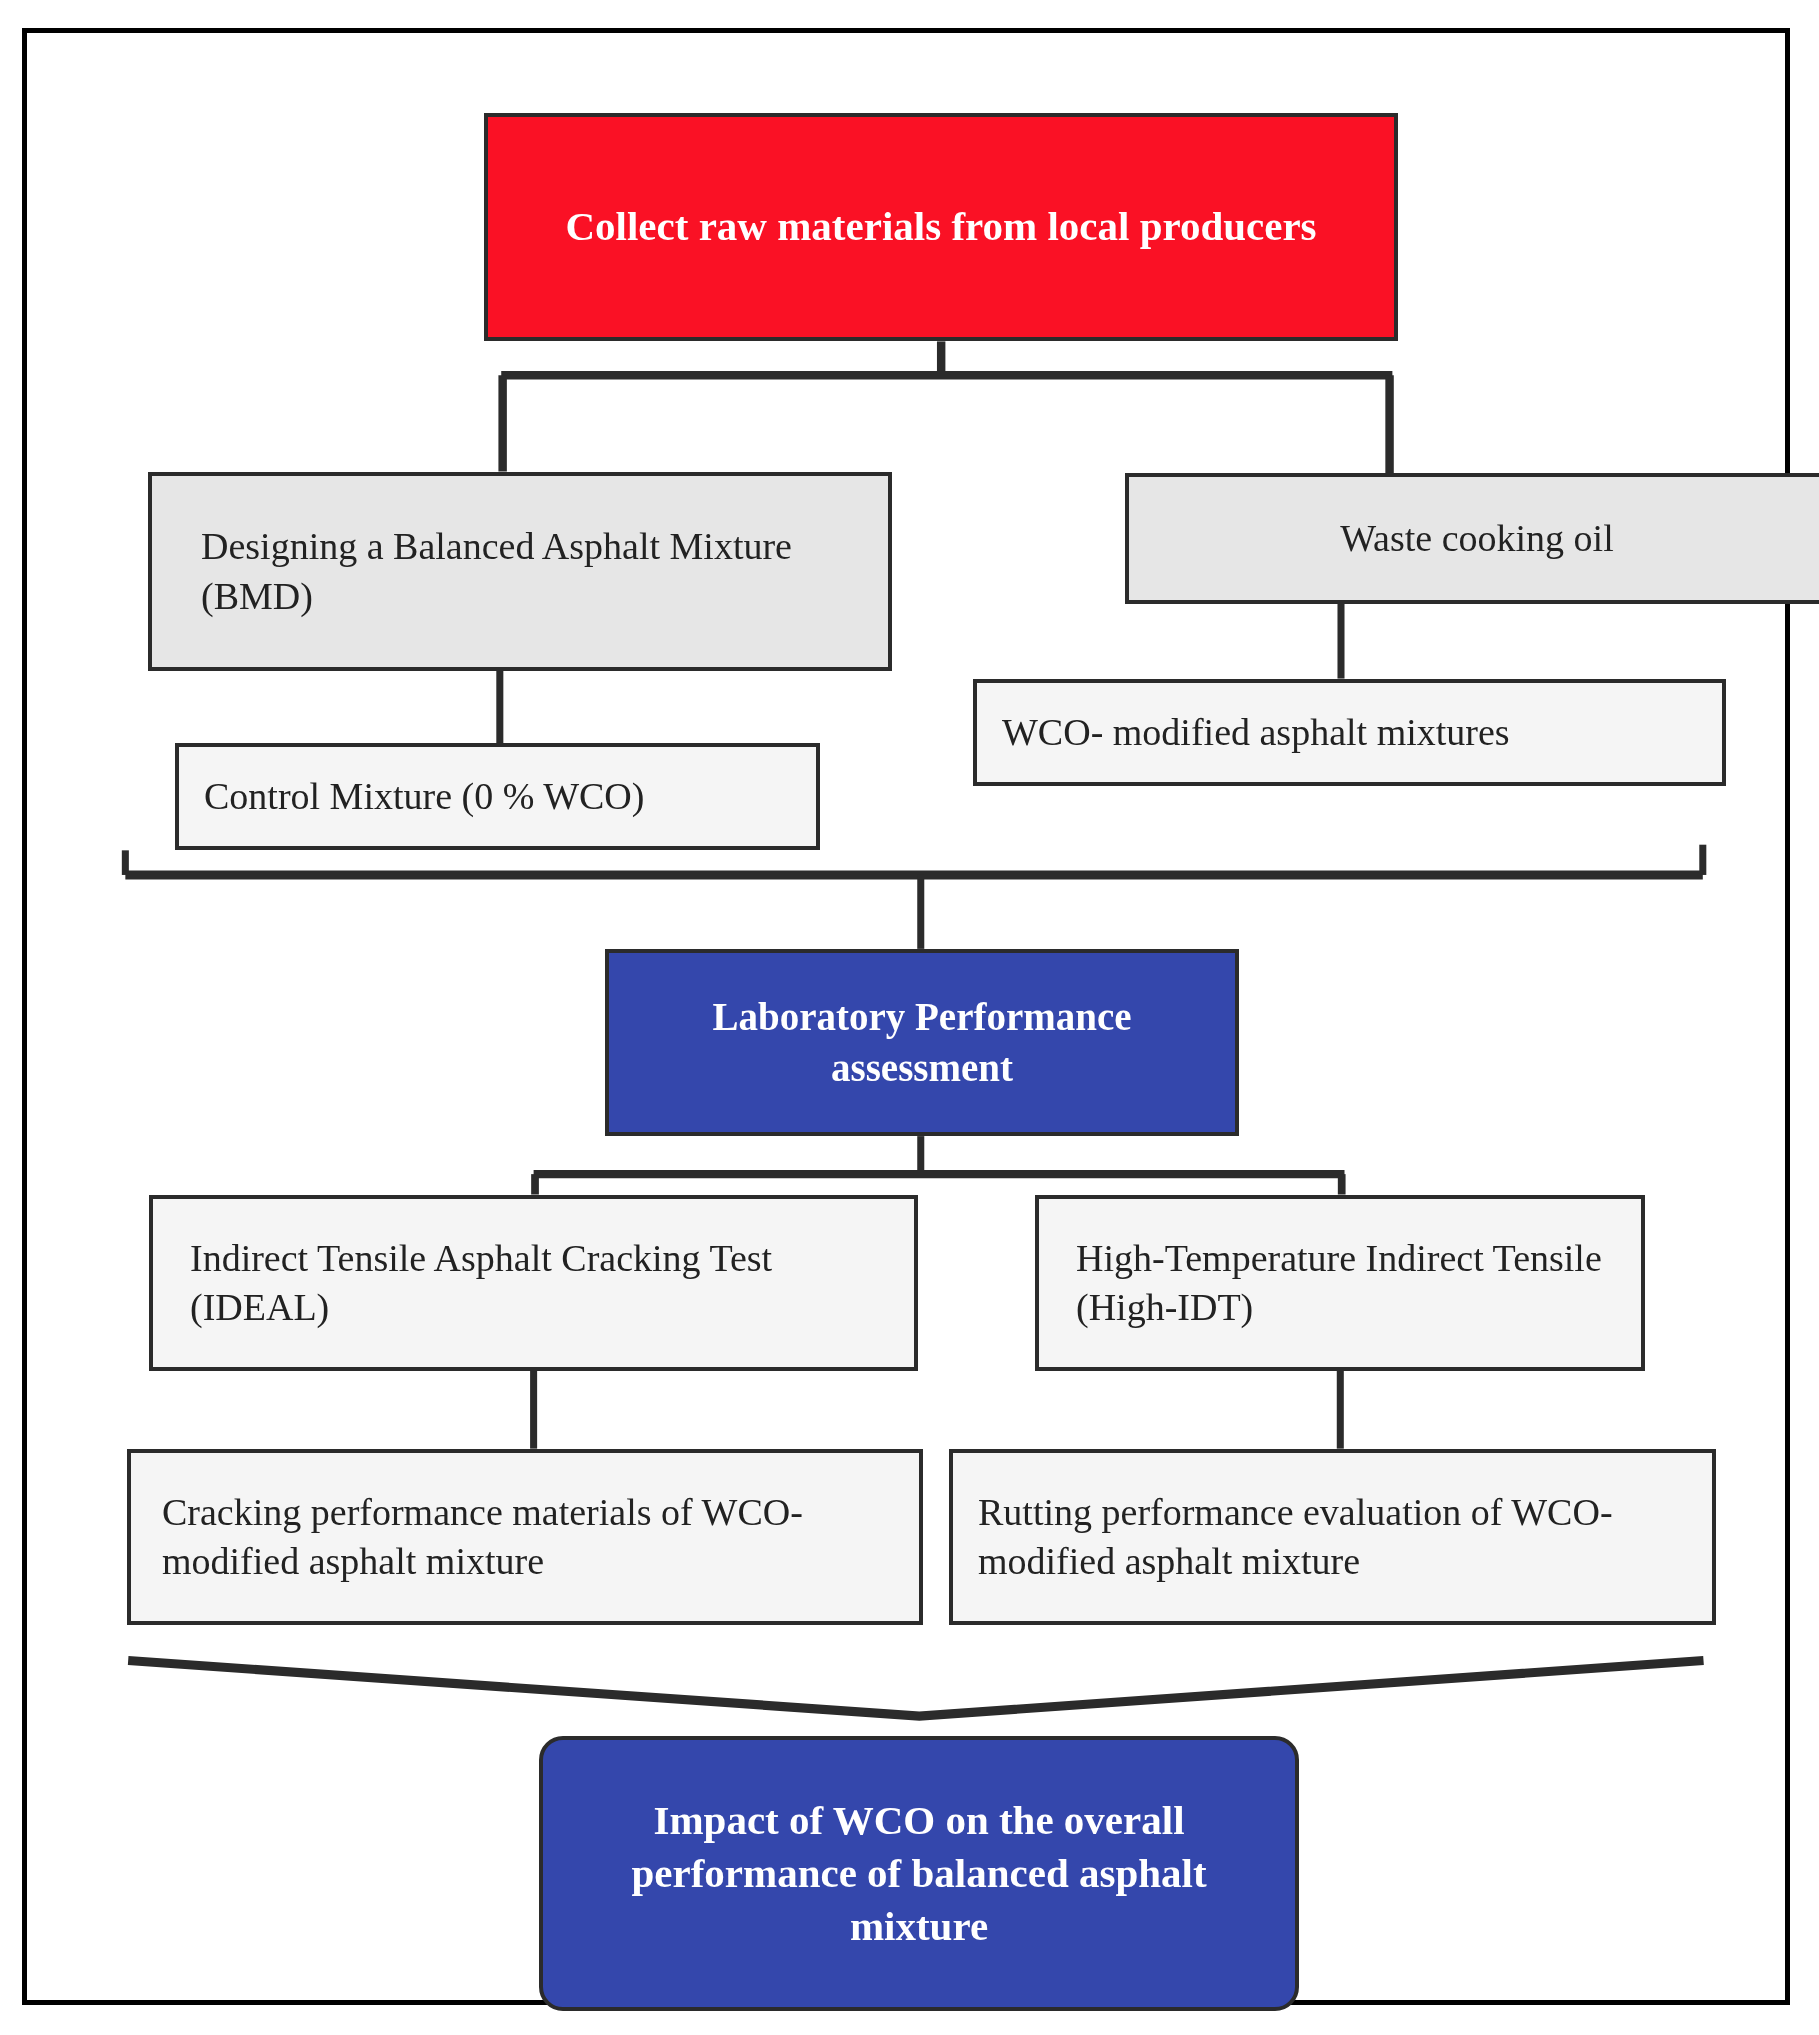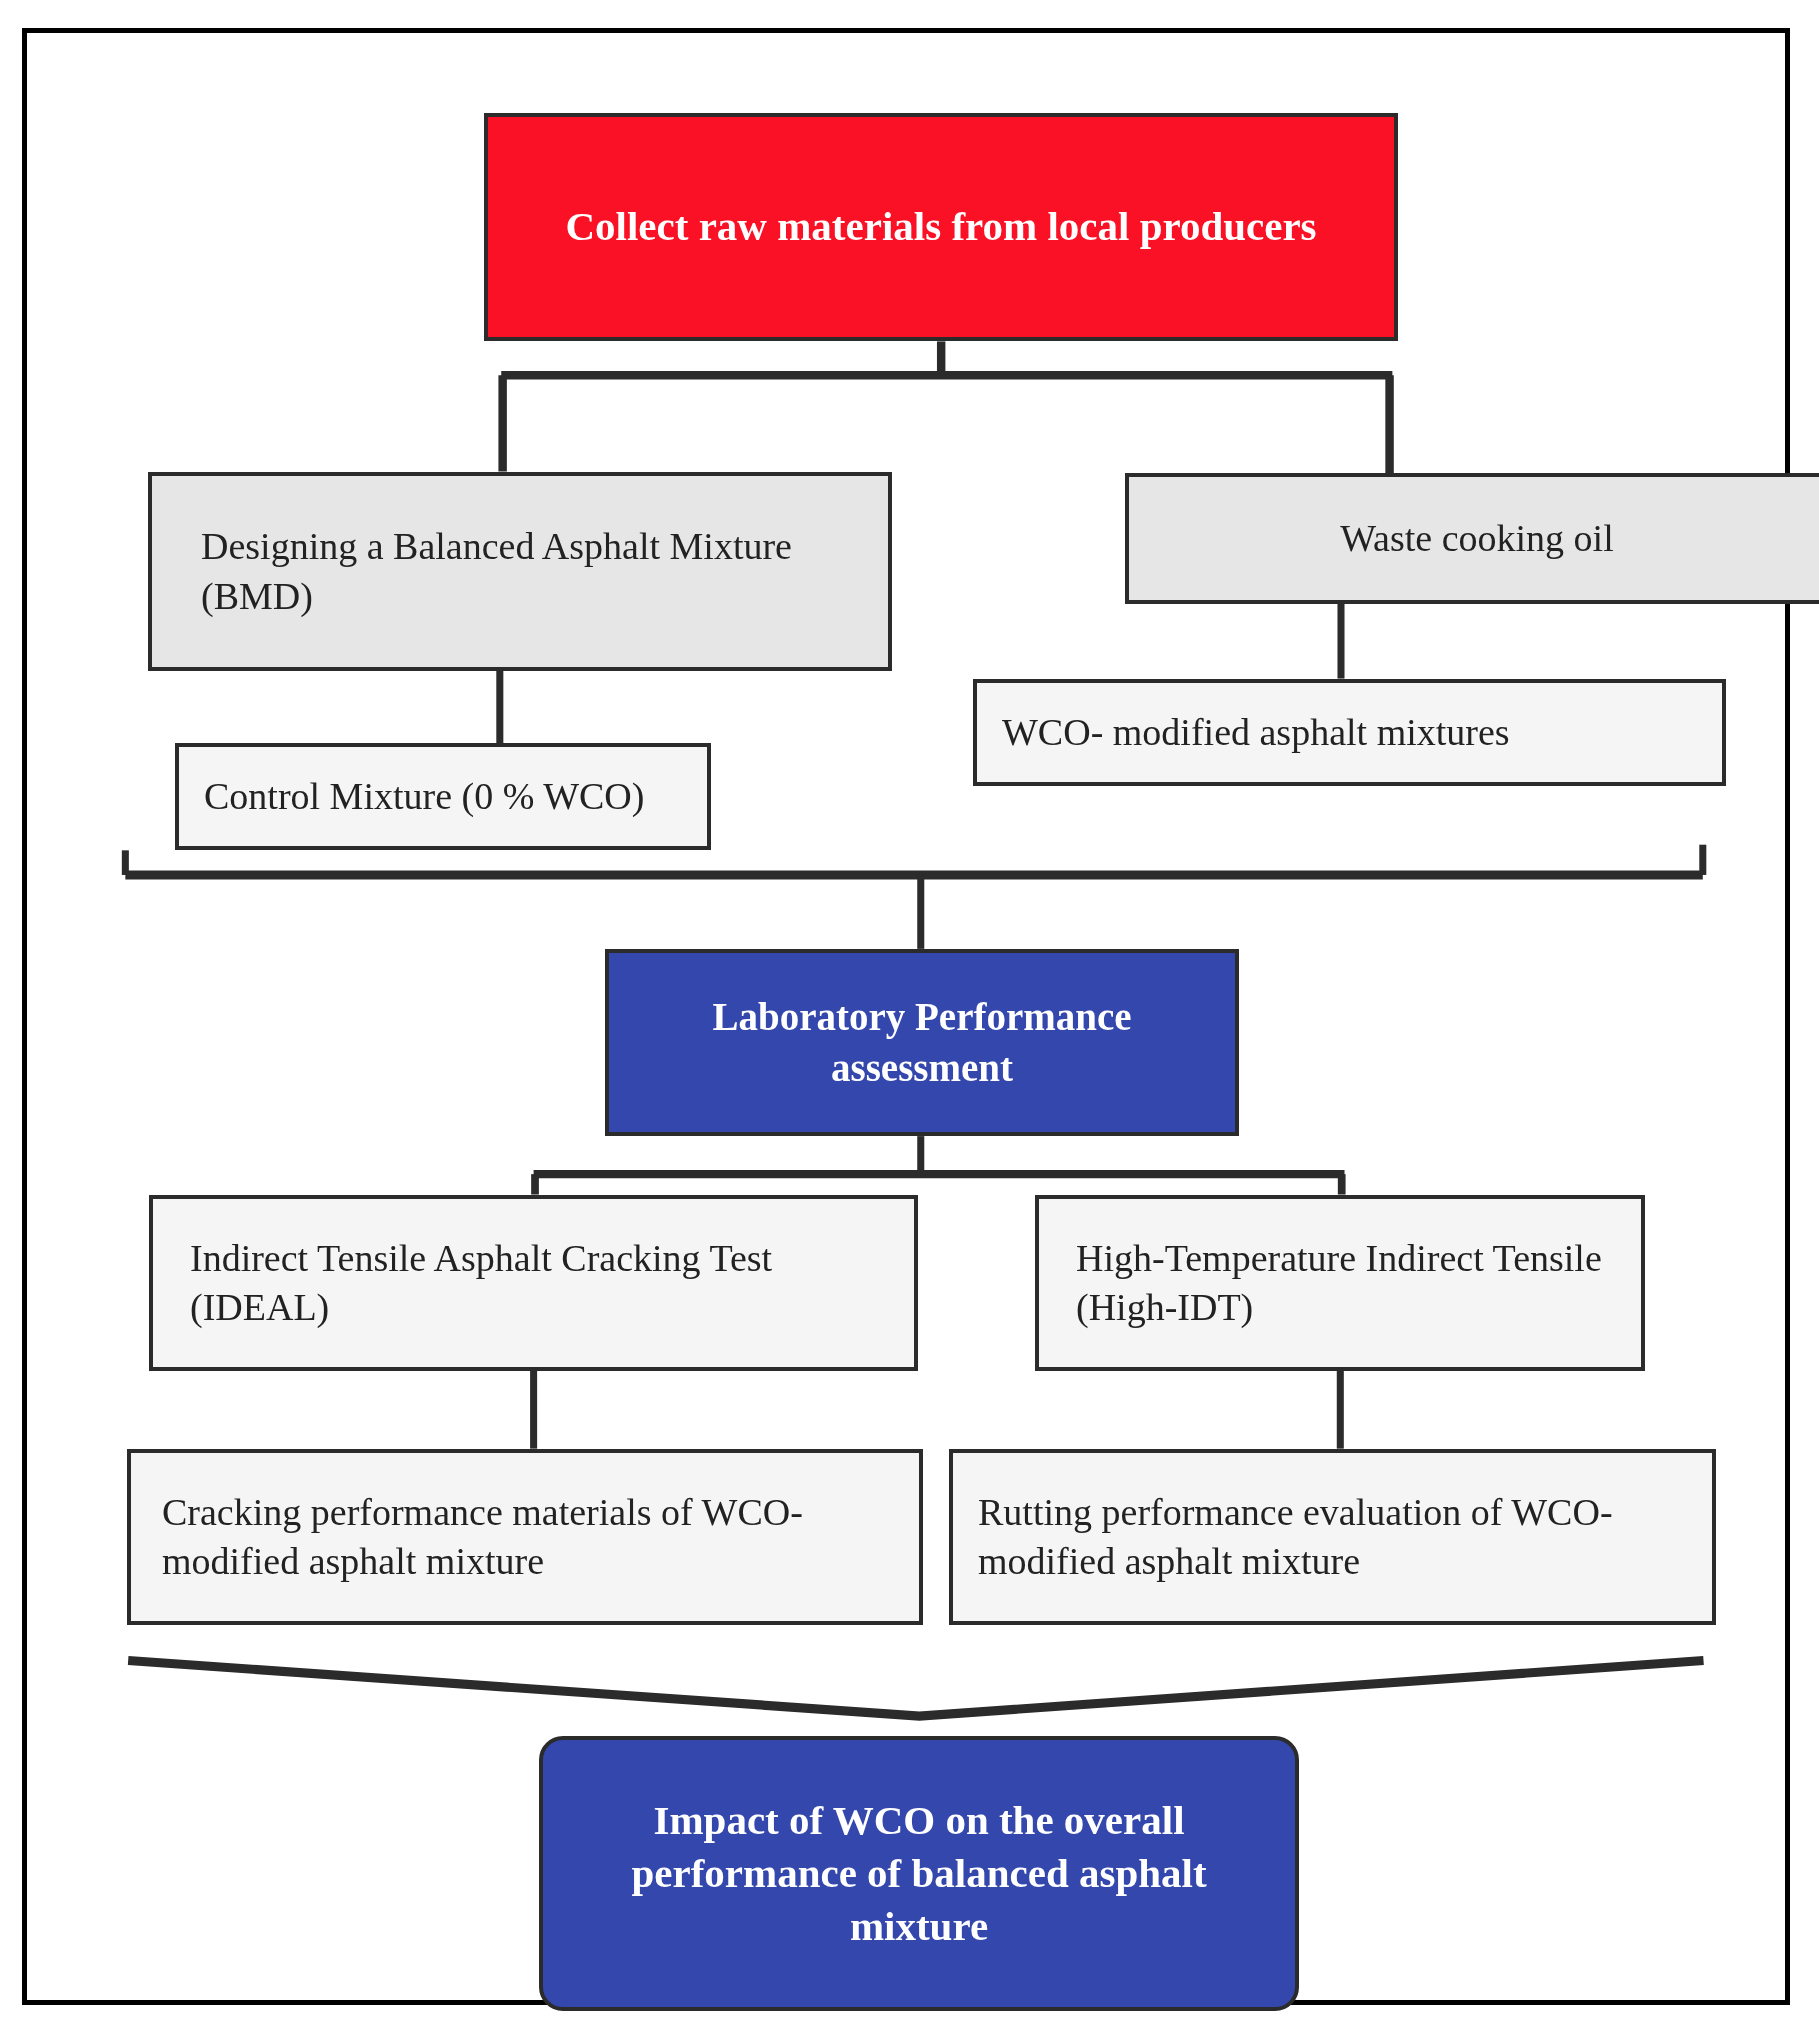--- a/index.html
+++ b/index.html
@@ -88,21 +88,21 @@
     color: #222222;
     text-align: left;
     justify-content: flex-start;
   }
 
   
   #node-collect       { left: 484px;  top: 113px;  width: 914px; height: 228px;  padding: 12px 49px; font-size: 41px; }
   #node-bmd           { left: 128px;  top: 472px;  width: 744px; height: 199px;  padding: 0 49px; font-size: 38px; }
   #node-wco           { left: 1105px; top: 473px;  width: 704px; height: 131px;  padding: 0 28px; font-size: 38px; }
   #node-wco-mix       { left: 963px; top: 679px;  width: 753px; height: 107px;  padding: 0 25px; font-size: 38px; margin-left: 10px; }
-  #node-control       { left: 175px;  top: 743px; width: 536px;  height: 107px;  padding: 0 25px; font-size: 38px; }
+  #node-control       { left: 175px;  top: 743px; width: 645px;  height: 107px;  padding: 0 25px; font-size: 38px; }
   #node-lab           { left: 605px;  top: 949px; width: 634px;  height: 187px;  padding: 0 53px; font-size: 39px; }
   #node-ideal         { left: 149px;  top: 1195px; width: 769px; height: 176px;  padding: 0 37px; font-size: 38px; }
   #node-hidt          { left: 1035px; top: 1195px; width: 610px;  height: 176px;  padding: 6px 37px; font-size: 38px; }
   #node-cracking      { left: 127px;  top: 1449px; width: 796px; height: 176px;  padding: 0 31px; font-size: 38px; }
   #node-rutting       { left: 949px; top: 1449px; width: 767px; height: 176px;  padding: 0 25px; font-size: 38px; }
   #node-impact        { left: 539px;  top: 1736px; width: 760px; height: 275px;  padding: 0 39px; font-size: 41px; }
 </style>
 </head>
 <body>
 

